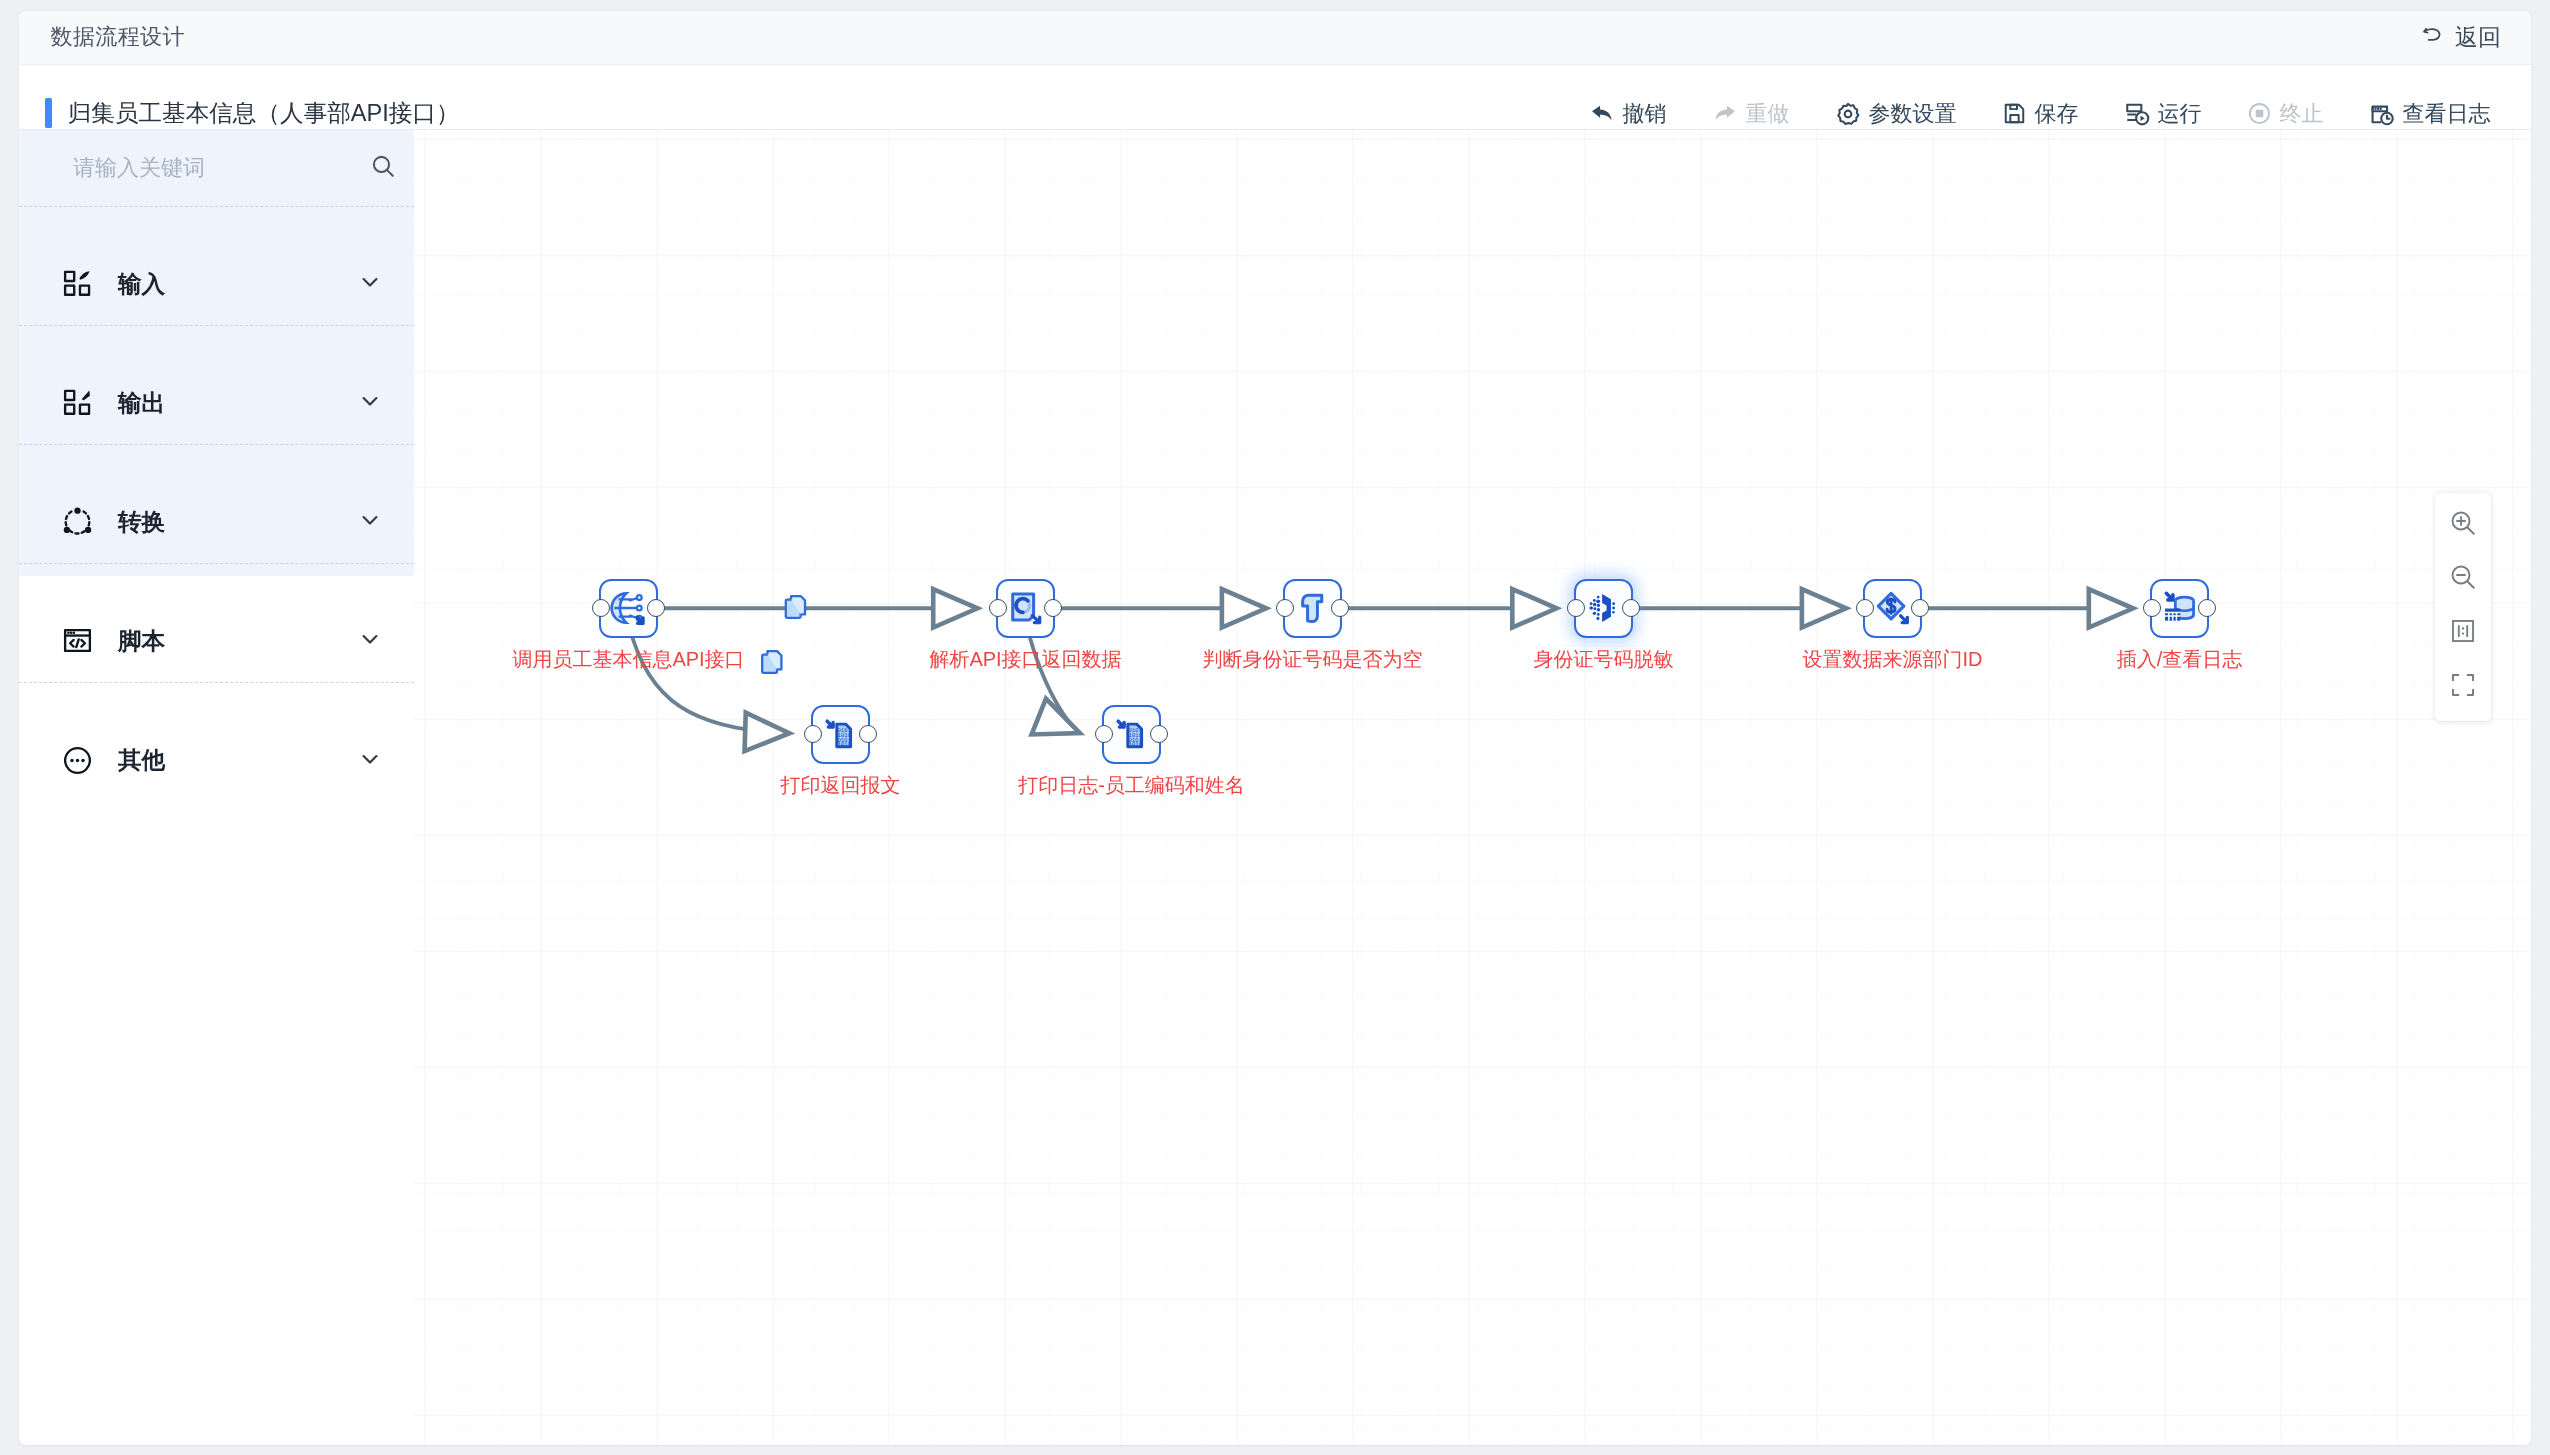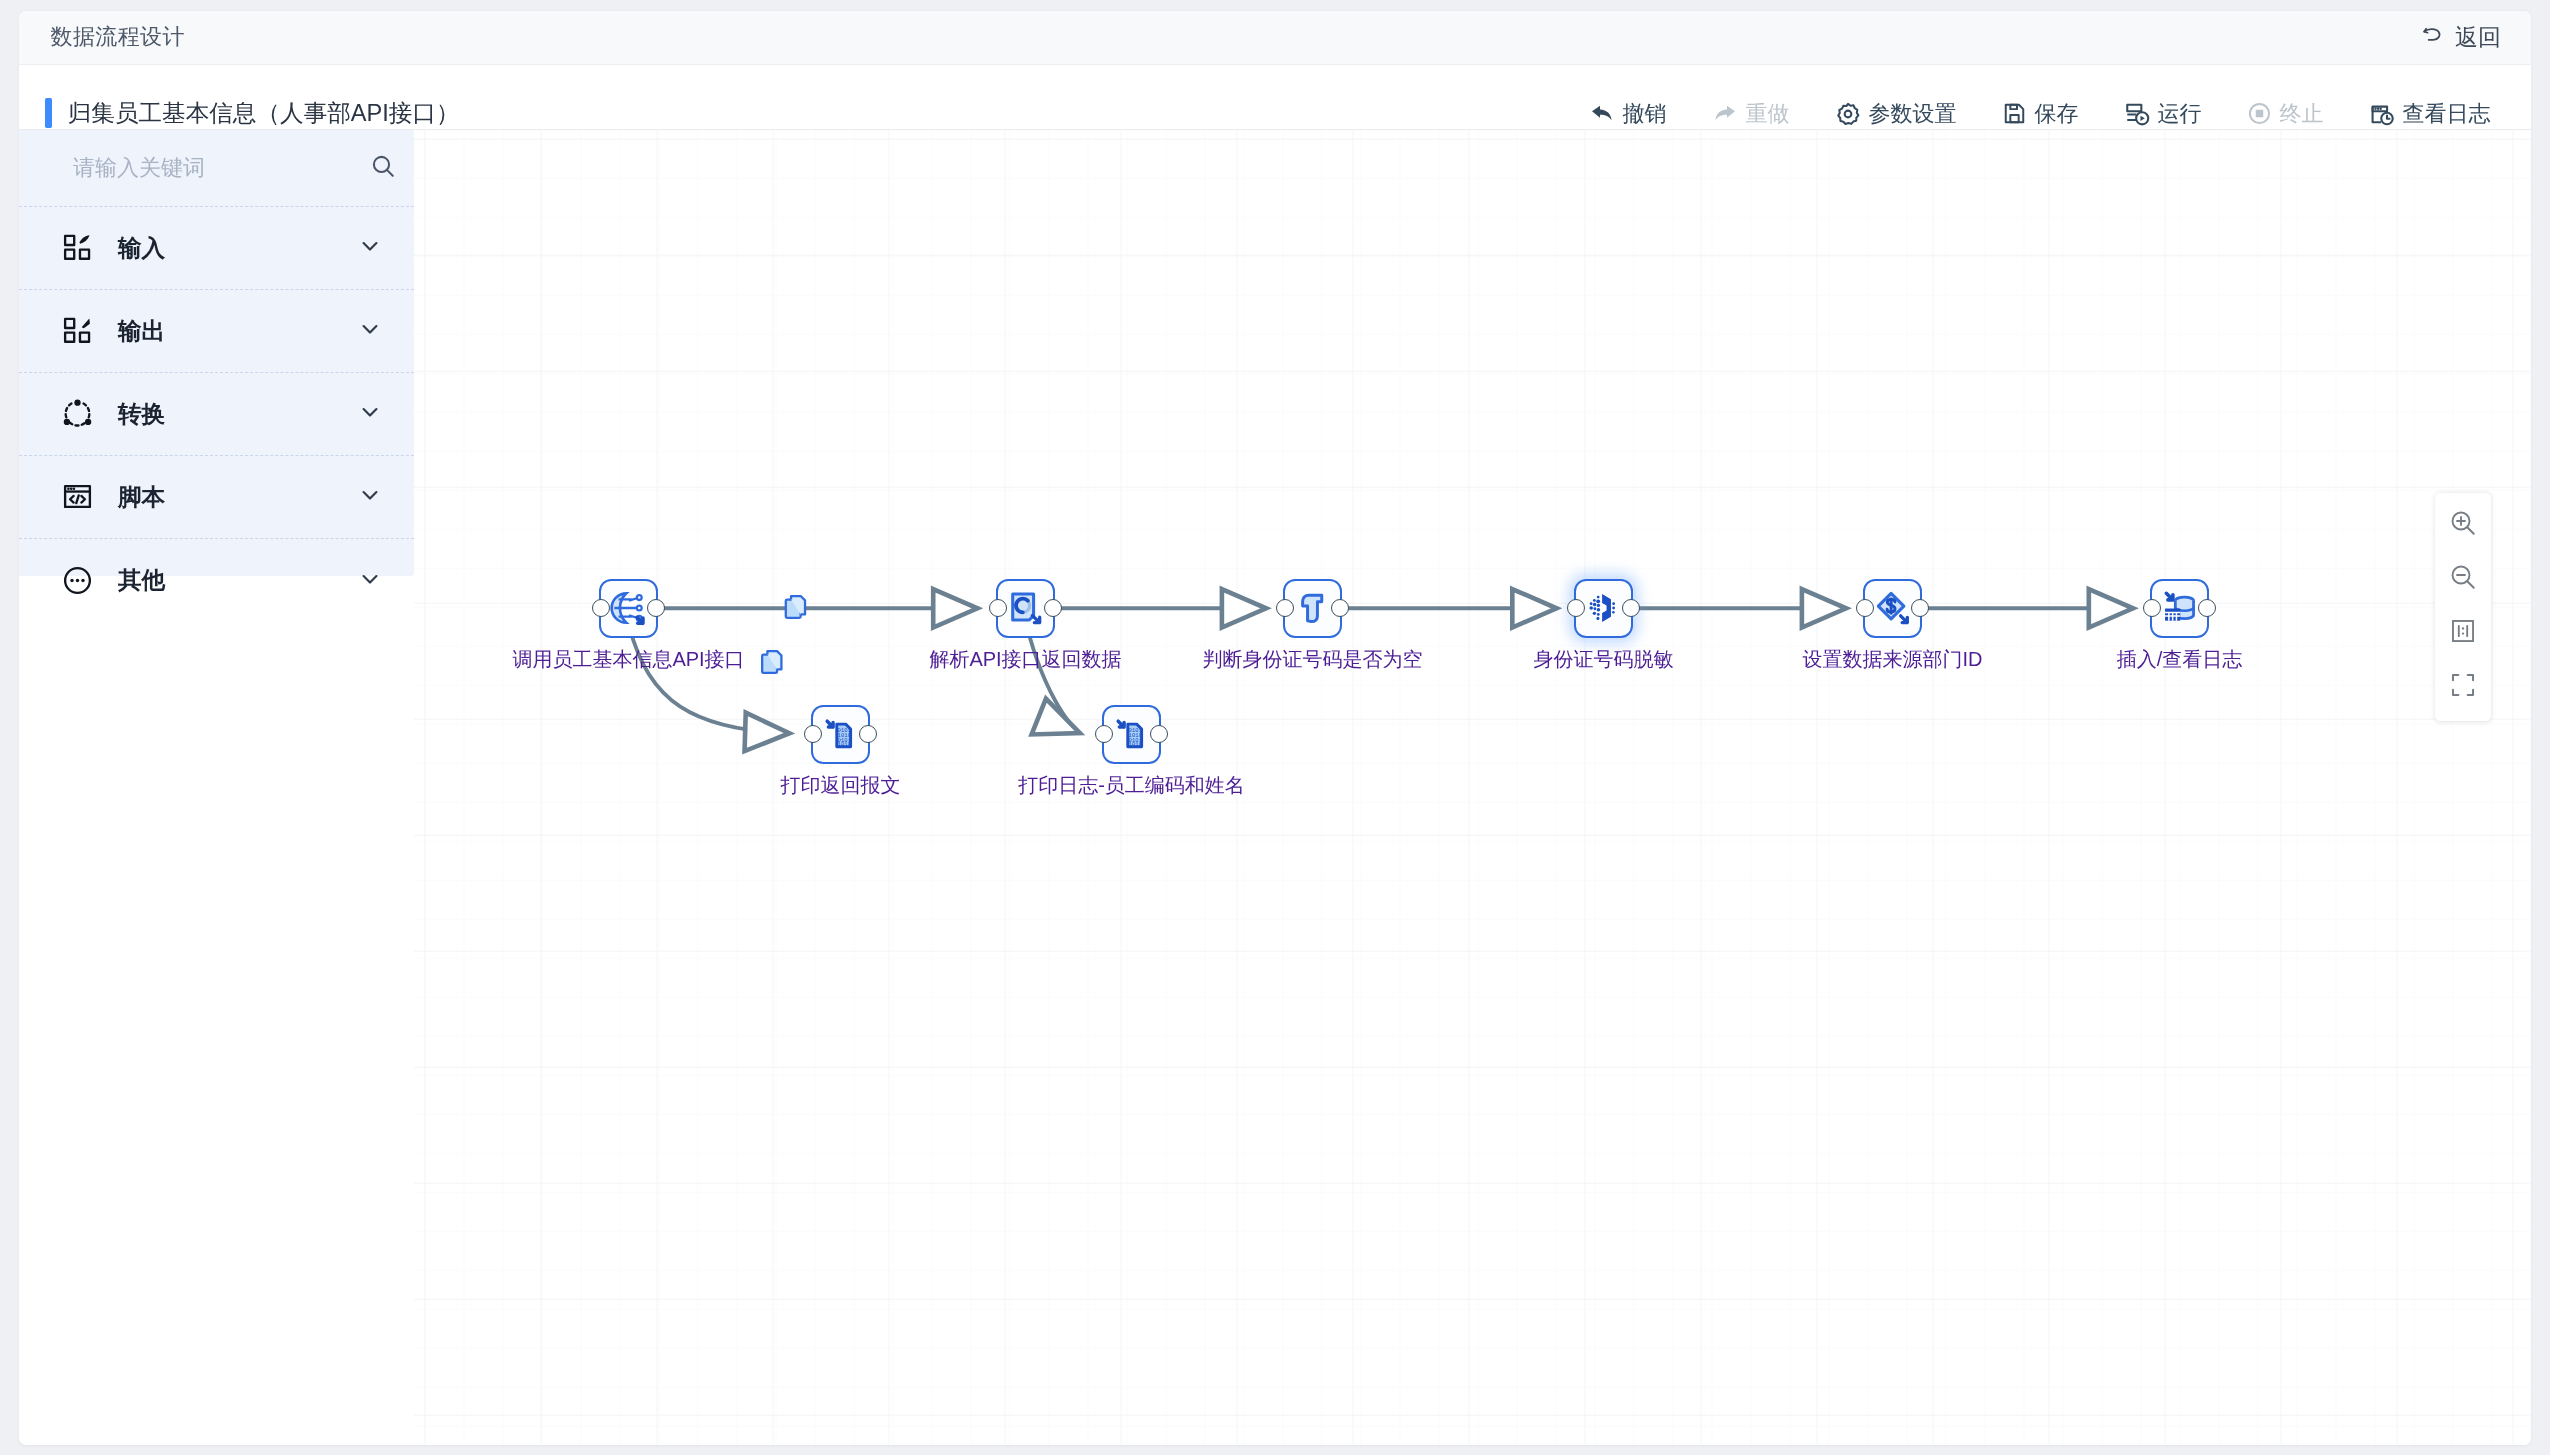--- a/index.html
+++ b/index.html
@@ -72,20 +72,21 @@
   .body { flex: 1; display: flex; position: relative; min-height: 0; }
 
   
   .sidebar {
     width: 395px; flex: 0 0 395px;
     background: #eef3fc;
     display: flex; flex-direction: column;
     position: relative; z-index: 5;
     height: 446px;
     border-bottom-right-radius: 3.5px;
+    gap: 36px;
   }
   .search-row {
     height: 77px; flex: 0 0 77px;
     display: flex; align-items: center;
     padding: 0 30px 0 54px;
     border-bottom: 0.9px dashed #c9d6ea;
   }
   .search-input {
     flex: 1; border: none; outline: none; background: transparent;
     font-size: 22px; color: #44506a;
@@ -149,21 +150,21 @@
     border-radius: 50%;
     background: #ffffff;
     cursor: crosshair;
   }
   .port.in  { left: -9.2px; }
   .port.out { right: -9.2px; }
   .node-label {
     position: absolute;
     top: 65px; left: 50%;
     transform: translateX(-50%);
-    font-size: 20px; color: #4c1d95;
+    font-size: 20px; color: #ef4444;
     white-space: nowrap;
     font-family: "Liberation Sans", "DejaVu Sans", sans-serif;
   }
 
   
   .zoom-panel {
     position: absolute;
     right: 40px; top: 363px;
     width: 56px;
     background: #ffffff;

